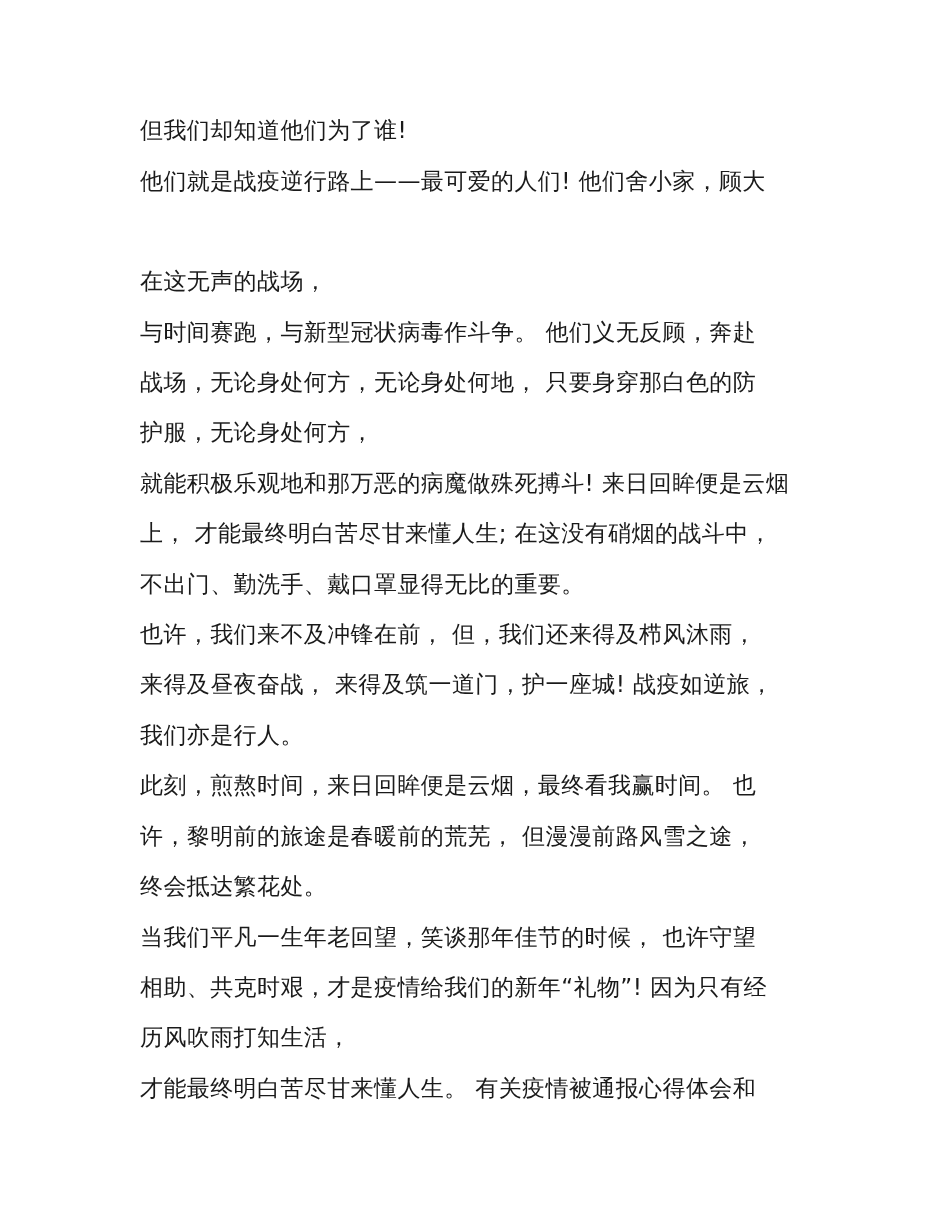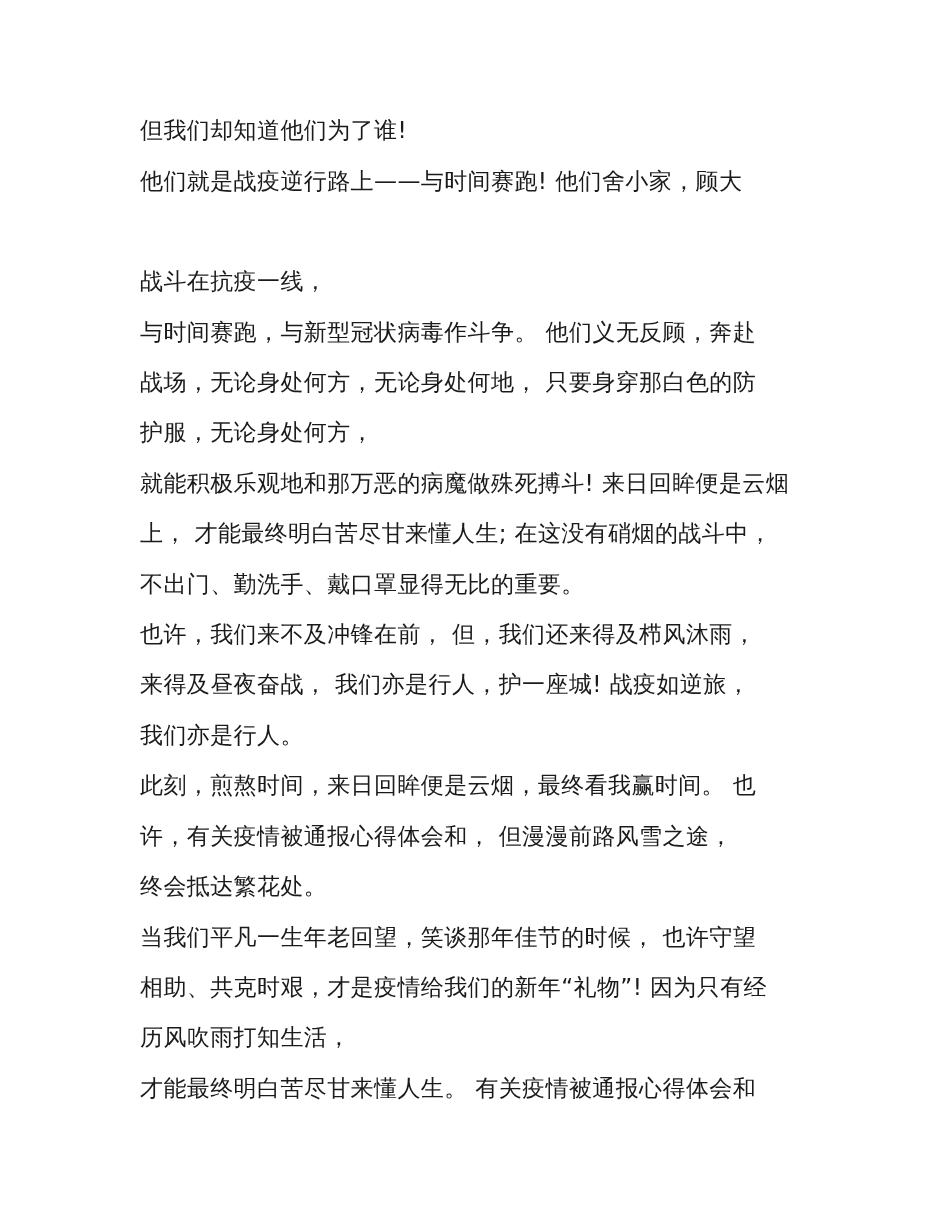--- a/index.html
+++ b/index.html
@@ -30,31 +30,31 @@
       line-height: 28px;
       color: #1a1a1a;
       letter-spacing: 0.4px;
     }
   </style>
 </head>
 <body>
 
 <div class="page">
   <div class="line" style="top:116px">但我们却知道他们为了谁!</div>
-  <div class="line" style="top:167px">他们就是战疫逆行路上——与时间赛跑! 他们舍小家，顾大</div>
-  <div class="line" style="top:267px">战斗在抗疫一线，</div>
+  <div class="line" style="top:167px">他们就是战疫逆行路上——最可爱的人们! 他们舍小家，顾大</div>
+  <div class="line" style="top:267px">在这无声的战场，</div>
   <div class="line" style="top:318px">与时间赛跑，与新型冠状病毒作斗争。 他们义无反顾，奔赴</div>
   <div class="line" style="top:368px">战场，无论身处何方，无论身处何地， 只要身穿那白色的防</div>
   <div class="line" style="top:418px">护服，无论身处何方，</div>
   <div class="line" style="top:469px">就能积极乐观地和那万恶的病魔做殊死搏斗! 来日回眸便是云烟</div>
   <div class="line" style="top:519px">上， 才能最终明白苦尽甘来懂人生; 在这没有硝烟的战斗中，</div>
   <div class="line" style="top:620px">也许，我们来不及冲锋在前， 但，我们还来得及栉风沐雨，</div>
   <div class="line" style="top:570px">不出门、勤洗手、戴口罩显得无比的重要。</div>
-  <div class="line" style="top:670px">来得及昼夜奋战， 我们亦是行人，护一座城! 战疫如逆旅，</div>
+  <div class="line" style="top:670px">来得及昼夜奋战， 来得及筑一道门，护一座城! 战疫如逆旅，</div>
   <div class="line" style="top:721px">我们亦是行人。</div>
   <div class="line" style="top:771px">此刻，煎熬时间，来日回眸便是云烟，最终看我赢时间。 也</div>
-  <div class="line" style="top:822px">许，有关疫情被通报心得体会和， 但漫漫前路风雪之途，</div>
+  <div class="line" style="top:822px">许，黎明前的旅途是春暖前的荒芜， 但漫漫前路风雪之途，</div>
   <div class="line" style="top:872px">终会抵达繁花处。</div>
   <div class="line" style="top:923px">当我们平凡一生年老回望，笑谈那年佳节的时候， 也许守望</div>
   <div class="line" style="top:973px">相助、共克时艰，才是疫情给我们的新年“礼物”! 因为只有经</div>
   <div class="line" style="top:1023px">历风吹雨打知生活，</div>
   <div class="line" style="top:1074px">才能最终明白苦尽甘来懂人生。 有关疫情被通报心得体会和</div>
 </div>
 
 </body></html>

